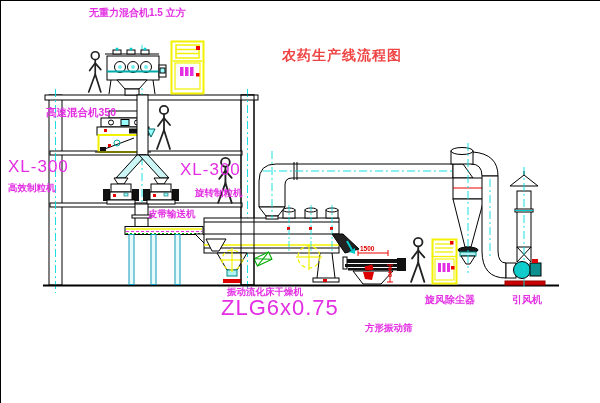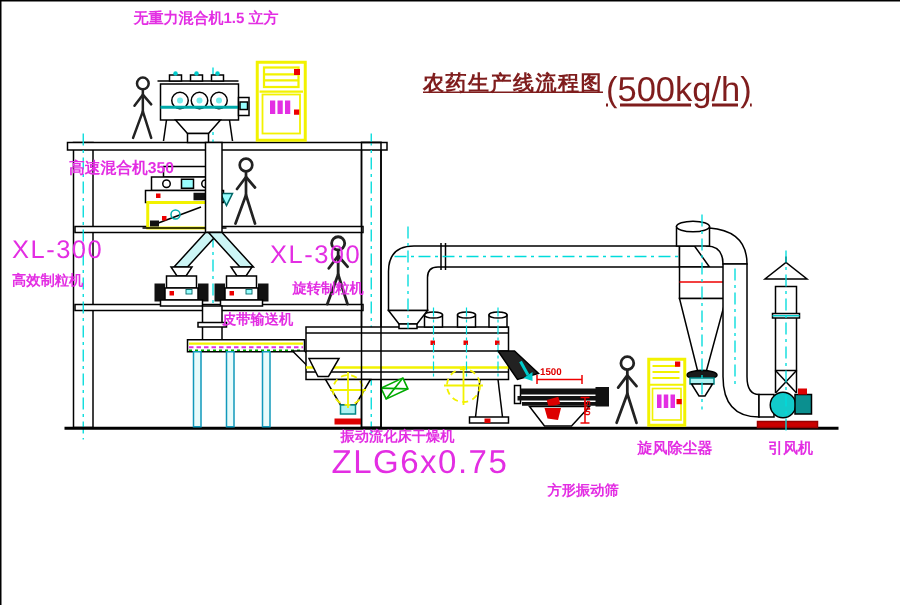--- a/index.html
+++ b/index.html
@@ -12,21 +12,21 @@
     font-family:"Liberation Sans", sans-serif;
   }
   #drawing{position:absolute;left:0;top:0;}
   .lbl{position:absolute;white-space:nowrap;line-height:1;z-index:5;}
   .mag{color:#e32ee3;}
   .mag-sm{font-size:9.5px;font-weight:bold;letter-spacing:0px;}
   .mag-md{font-size:10.5px;font-weight:bold;}
   .mag-big{font-size:22px;font-weight:normal;letter-spacing:1px;}
   .mag-xl{font-size:17px;font-weight:normal;letter-spacing:1px;}
   .red-dim{color:#e00000;font-size:6.5px;font-weight:bold;}
-  .title-wrap{display:flex;align-items:flex-start;color:#7f1d1d;text-decoration:underline;}
+  .title-wrap{display:flex;align-items:center;color:#ef4444;}
   .title-cn{font-size:14px;font-weight:bold;letter-spacing:1px;}
   .title-cap{font-size:23px;font-weight:normal;margin-left:2px;letter-spacing:0px;}
 </style>
 </head>
 <body>
 
 <div id="canvas">
 
 <svg id="drawing" width="600" height="403" viewBox="0 0 600 403">
   <defs>
@@ -294,21 +294,20 @@
   <use href="#walker" transform="translate(84,50) scale(0.93)"></use>
   <use href="#walker" transform="translate(152,104)"></use>
   <use href="#walker" transform="translate(213,156) scale(1.04)"></use>
   <use href="#walker" transform="translate(406,236) scale(1.02)"></use>
 </svg>
 
   <div class="lbl mag mag-md" style="left:88px;top:7px;font-size:10px;">无重力混合机1.5 立方</div>
 
   <div class="lbl title-wrap" style="left:281px;top:47px;">
     <span class="title-cn">农药生产线流程图</span>
-    <span class="title-cap">(500kg/h)</span>
   </div>
 
   <div class="lbl mag mag-md" style="left:45px;top:106px;text-align:center;">高速混合机350</div>
 
   <div class="lbl mag mag-xl" style="left:7px;top:157px;">XL-300</div>
   <div class="lbl mag mag-sm" style="left:7px;top:182px;">高效制粒机</div>
 
   <div class="lbl mag mag-xl" style="left:179px;top:160px;">XL-300</div>
   <div class="lbl mag mag-sm" style="left:182px;top:187px;margin-left:12px;">旋转制粒机</div>
 

